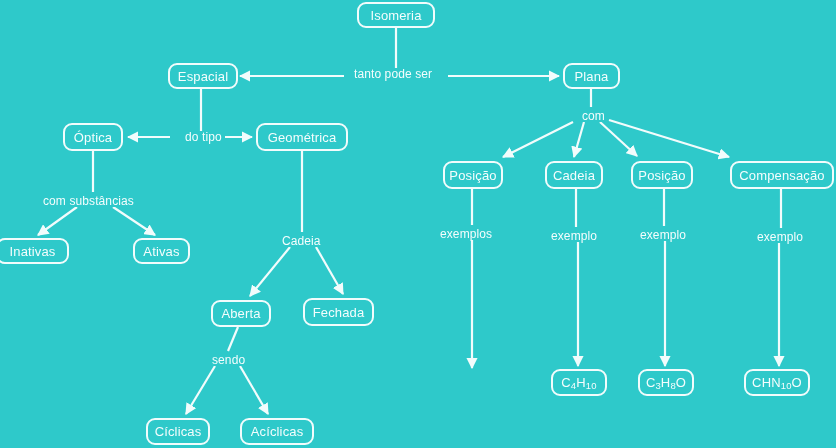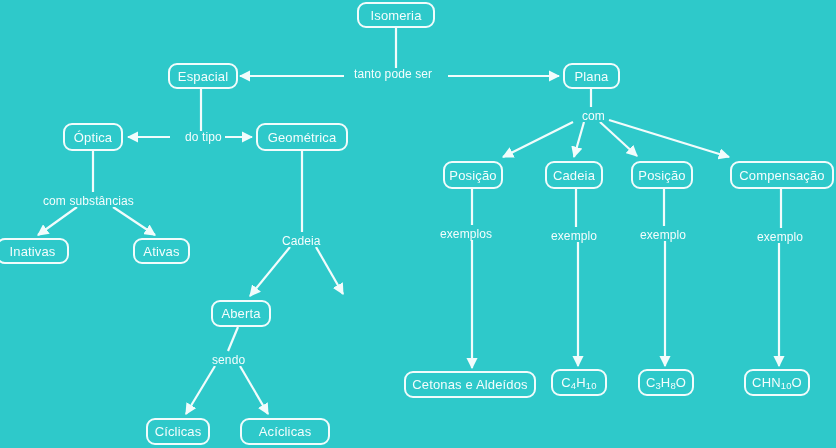--- a/index.html
+++ b/index.html
@@ -141,40 +141,40 @@
   </div>
   <div class="node" style="left:-4px;top:238px;width:73px;height:26px;">
     <span>Inativas</span>
   </div>
   <div class="node" style="left:133px;top:238px;width:57px;height:26px;">
     <span>Ativas</span>
   </div>
   <div class="node" style="left:211px;top:300px;width:60px;height:27px;">
     <span>Aberta</span>
   </div>
+  <div class="node" style="left:303px;top:298px;width:71px;height:28px;">
+    <span>Fechada</span>
+  </div>
   <div class="node" style="left:146px;top:418px;width:64px;height:27px;">
     <span>Cíclicas</span>
   </div>
-  <div class="node" style="left:240px;top:418px;width:90px;height:27px;">
+  <div class="node" style="left:240px;top:418px;width:74px;height:27px;">
     <span>Acíclicas</span>
   </div>
   <div class="node" style="left:443px;top:161px;width:60px;height:28px;">
     <span>Posição</span>
   </div>
   <div class="node" style="left:545px;top:161px;width:58px;height:28px;">
     <span>Cadeia</span>
   </div>
   <div class="node" style="left:631px;top:161px;width:62px;height:28px;">
     <span>Posição</span>
   </div>
   <div class="node" style="left:730px;top:161px;width:104px;height:28px;">
     <span>Compensação</span>
-  </div>
-  <div class="node" style="left:404px;top:371px;width:132px;height:27px;">
-    <span>Cetonas e Aldeídos</span>
   </div>
 
   <div class="node" style="left:551px;top:369px;width:56px;height:27px;">
     <span class="formula"><span>C</span><sub>4</sub><span>H</span><sub>10</sub><span></span></span>
   </div>
   <div class="node" style="left:638px;top:369px;width:56px;height:27px;align-items:center;">
     <span class="formula"><span>C</span><sub>3</sub><span>H</span><sub>8</sub><span>O</span></span>
   </div>
   <div class="node" style="left:744px;top:369px;width:66px;height:27px;justify-content:center;">
     <span class="formula"><span>CHN</span><sub>10</sub><span></span><sub></sub><span>O</span></span>

